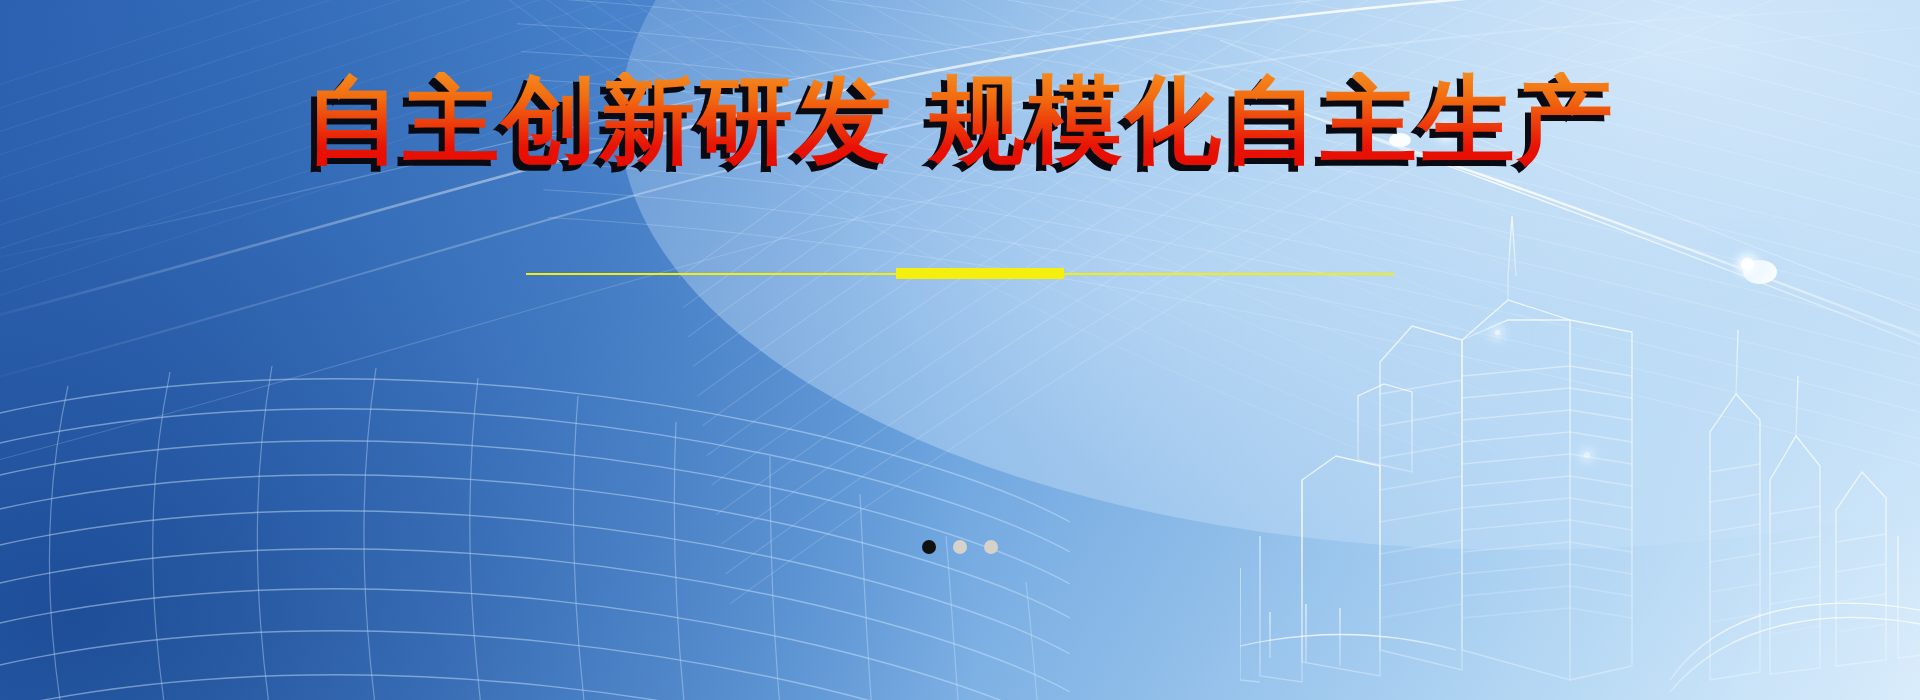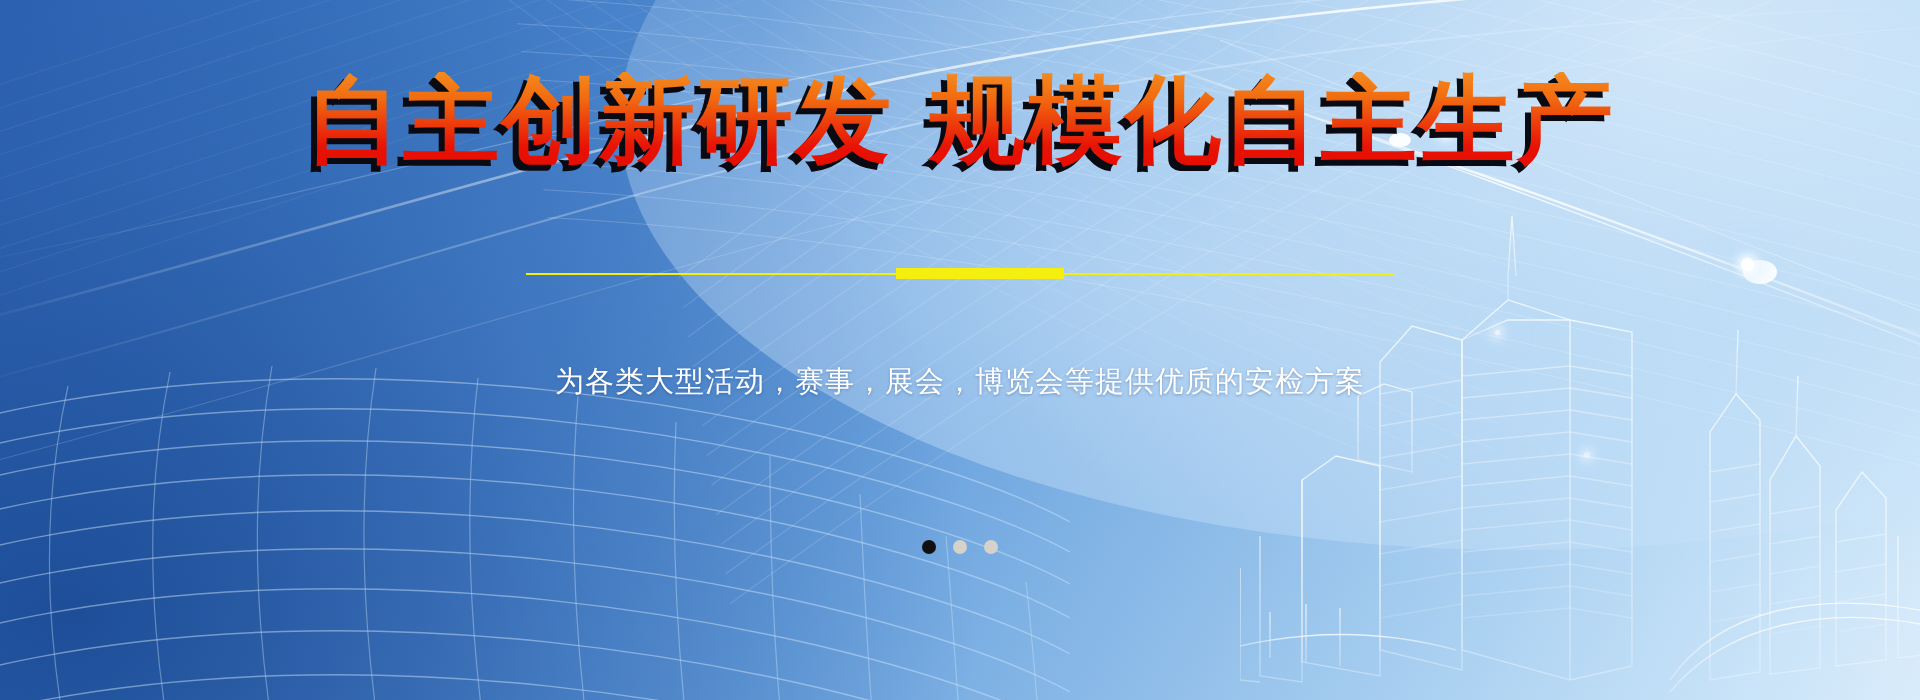--- a/index.html
+++ b/index.html
@@ -331,21 +331,20 @@
       <span class="title">自主创新研发 规模化自主生产</span>
     </div>
 
     <div class="divider">
       <span class="rule-l"></span>
       <span class="block"></span>
       <span class="rule-r"></span>
     </div>
 
 
-    <div class="desc">为各类大型活动，赛事，展会，博览会等提供优质的安检方案</div>
 
     <div class="dots">
       <span class="dot active"></span>
       <span class="dot"></span>
       <span class="dot"></span>
     </div>
 
   </div>
 </div>
 

